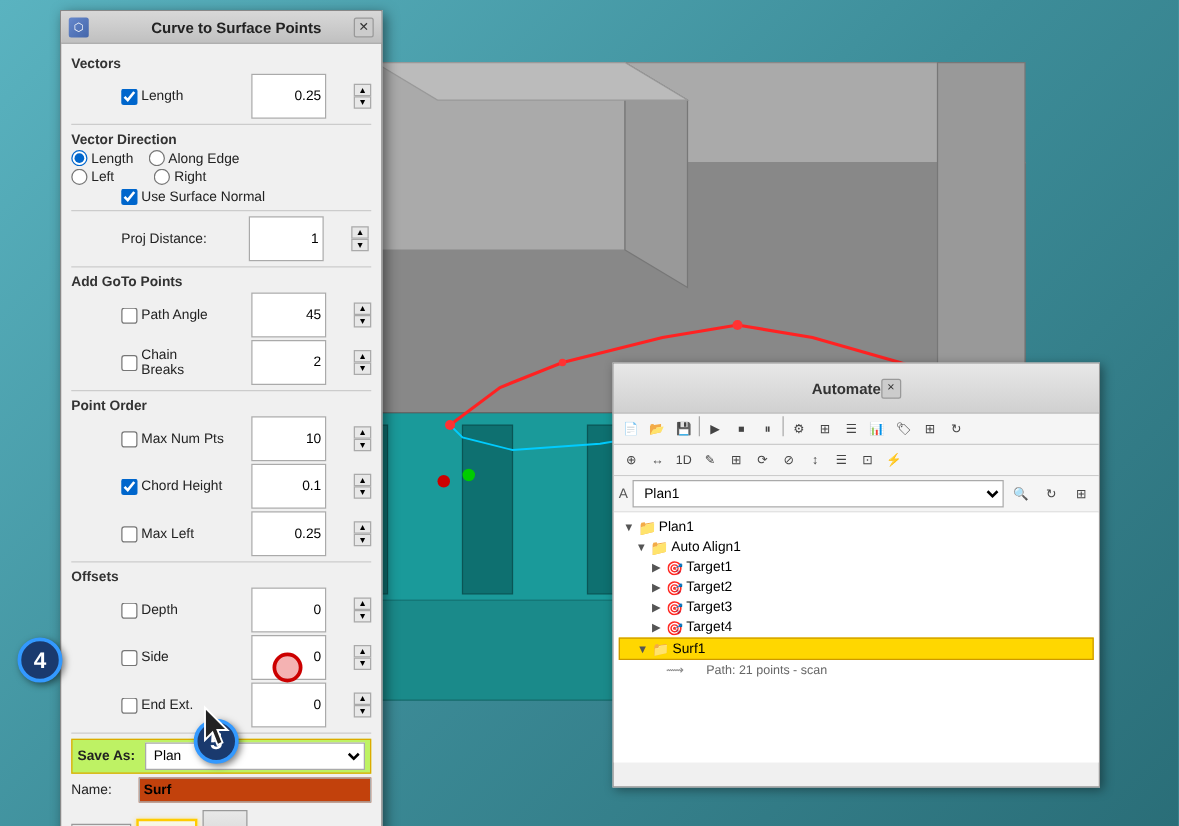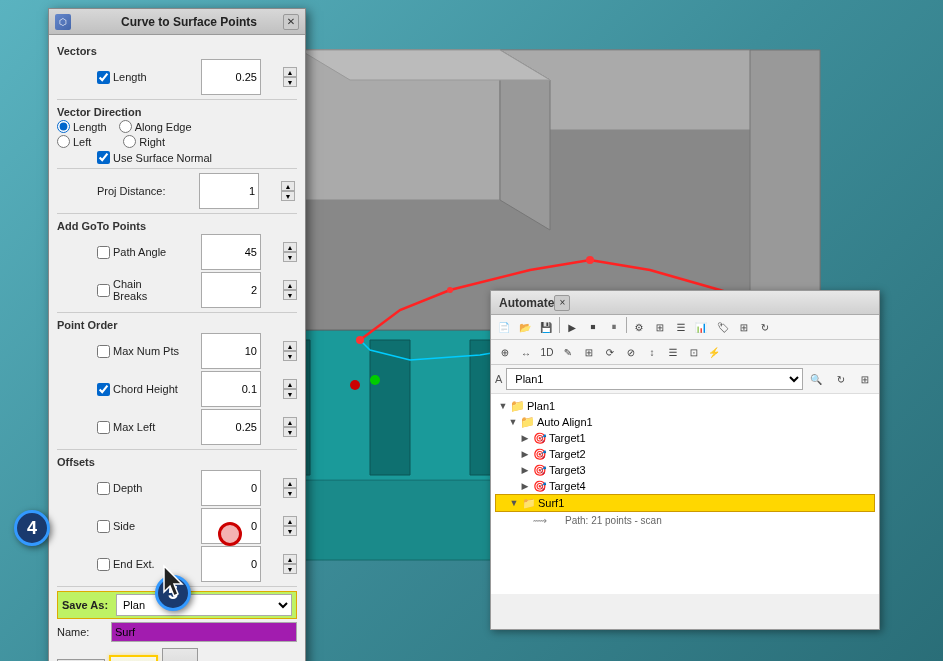--- a/index.html
+++ b/index.html
@@ -31,22 +31,22 @@
       border: 1px solid #999;
       box-shadow: 2px 2px 8px rgba(0,0,0,0.4);
     }
 
     .automate-titlebar {
       background: linear-gradient(180deg, #e8e8e8 0%, #d0d0d0 100%);
       border-bottom: 1px solid #aaa;
       padding: 0 8px;
       display: flex;
       align-items: center;
-      justify-content: flex-start;
-      height: 24px;
+      justify-content: center;
+      height: 40px;
     }
 
     .automate-titlebar-title {
       font-size: 12px;
       font-weight: bold;
       color: #333;
     }
 
     .automate-close {
       width: 16px; height: 16px;
@@ -327,23 +327,24 @@
     .name-label {
       font-size: 11px;
       color: #222;
       min-width: 50px;
     }
 
     .name-input {
       flex: 1;
       height: 20px;
       border: 1px solid #aaa;
-      background: #a21caf;
+      background: #c2410c;
       font-size: 11px;
       padding: 0 3px;
+      font-weight: bold;
     }
 
     .button-row {
       display: flex;
       gap: 4px;
       margin-top: 6px;
       align-items: center;
     }
 
     .btn-done {

